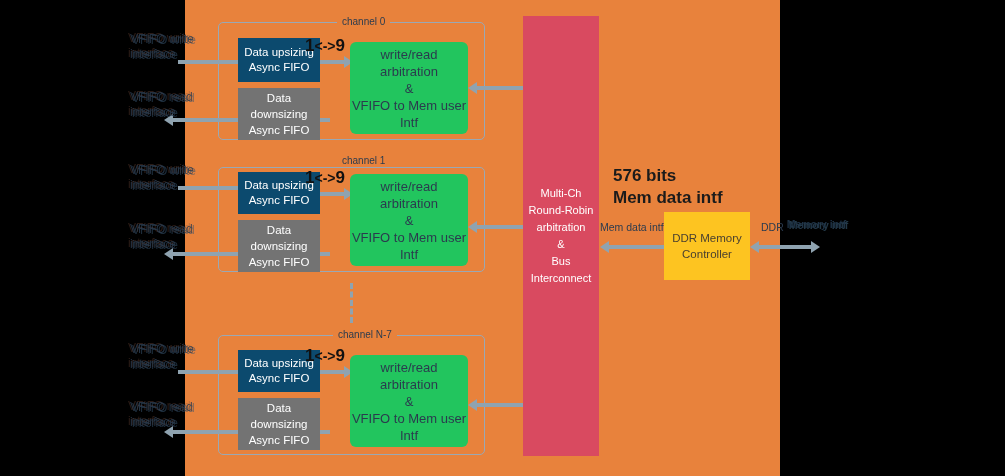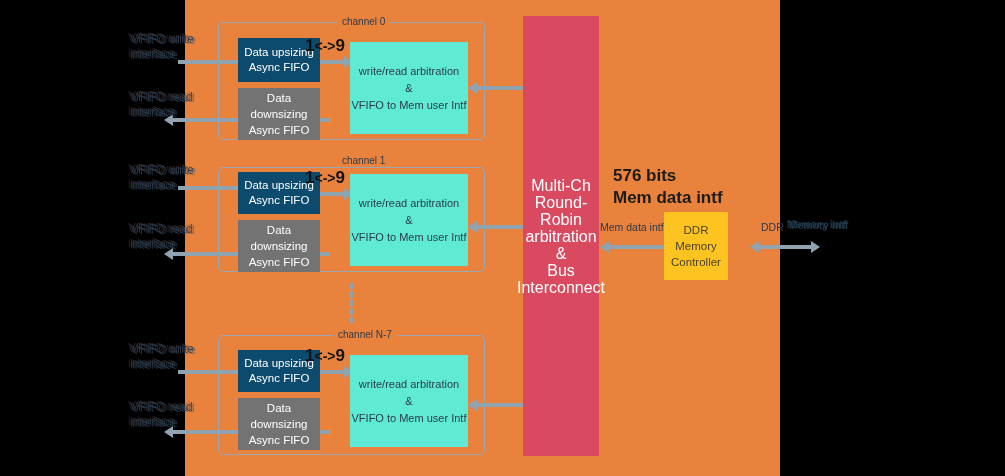--- a/index.html
+++ b/index.html
@@ -9,22 +9,22 @@
   
   .canvas{position:absolute;left:185px;top:0;width:595px;height:476px;background:#E8823C;}
 
   
   .chan{position:absolute;border:1.5px solid #9aa8b4;border-radius:5px;box-sizing:border-box;}
   .chan-label{position:absolute;font-size:10px;color:#2b3b4e;background:#E8823C;padding:0 5px;line-height:12px;white-space:nowrap;}
 
   .blk{position:absolute;box-sizing:border-box;display:flex;flex-direction:column;align-items:center;justify-content:center;text-align:center;color:#fff;}
   .teal{background:#0c4a6e;font-size:11.5px;line-height:15px;}
   .blue{background:#737373;font-size:11.5px;line-height:16px;}
-  .gray{background:#5eead4;color:#2b3b4e;font-size:11px;line-height:17px;}
-  .crimson{background:#D94A60;color:#fff;font-size:16px;line-height:17px;}
+  .gray{background:#22c55e;color:#2b3b4e;font-size:13px;line-height:17px;border-radius:6px;}
+  .crimson{background:#D94A60;color:#fff;font-size:11px;line-height:17px;}
   .yellow{background:#FDC421;color:#4a4030;font-size:11.5px;line-height:16px;}
 
   .ratio{position:absolute;color:#111;font-weight:bold;white-space:nowrap;}
   .ratio .big{font-size:17px;}
   .ratio .mid{font-size:14px;}
 
   
   .ah{position:absolute;height:4px;background:#8FA3B0;}
   .ah .tip{position:absolute;top:-4px;width:0;height:0;border-top:6px solid transparent;border-bottom:6px solid transparent;}
   .tip.r{right:-8px;border-left:9px solid #8FA3B0;}
@@ -220,21 +220,21 @@
     <span>Mem data intf</span>
   </div>
 
   <div class="smalltxt" style="left:600px;top:221px;">Mem data intf</div>
 
   <div class="ah" style="left:608px;top:245px;width:58px;">
     <span class="tip l"></span>
     <span class="tip r"></span>
   </div>
 
-  <div class="blk yellow" style="left:664px;top:212px;width:64px;height:68px;">
+  <div class="blk yellow" style="left:664px;top:212px;width:86px;height:68px;">
     <span>DDR Memory</span>
     <span>Controller</span>
   </div>
 
   <div class="ddrlabel" style="left:761px;top:218px;">
     <span style="position:relative;">DDR </span>
     <span style="position:relative;display:inline-block;width:66px;height:13px;">
       <span class="g2">Memory intf</span>
       <span class="g1">Memory intf</span>
     </span>

